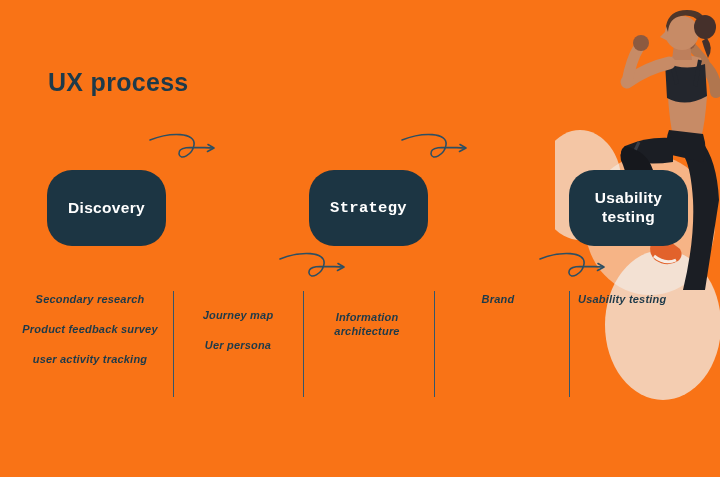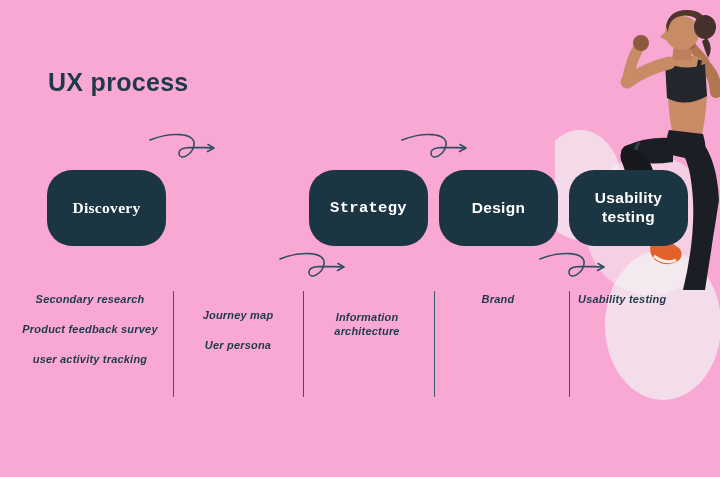--- a/index.html
+++ b/index.html
@@ -1,34 +1,34 @@
 <!DOCTYPE html>
 <html><head>
 <meta charset="utf-8">
 <style>
   html,body { margin:0; padding:0; background:#ffffff; }
   .canvas {
     position:relative; width:720px; height:477px; overflow:hidden;
-    background:#f9a8d4; font-family:"Liberation Sans", sans-serif;
+    background:#f97316; font-family:"Liberation Sans", sans-serif;
     --box-bg:#1c3543; --text-dark:#1d3a4a; --box-text:#ffffff;
   }
   .page-title {
     position:absolute; left:48px; top:68px;
     font-size:25px; font-weight:bold; letter-spacing:.3px;
     color:var(--text-dark); z-index:3;
   }
   .stage-box {
     position:absolute; top:170px; width:119px; height:76px;
     background:var(--box-bg); border-radius:25px; z-index:2;
     display:flex; align-items:center; justify-content:center;
     color:var(--box-text); font-size:15.5px; font-weight:bold;
     text-align:center; line-height:1.22; letter-spacing:.3px;
     padding:0 8px; box-sizing:border-box;
   }
-  .box-1{left:47px;font-family:Liberation Serif, serif;} .box-2{left:178px;} .box-3{left:309px;font-family:Liberation Mono, monospace;}
+  .box-1{left:47px;} .box-2{left:178px;} .box-3{left:309px;font-family:Liberation Mono, monospace;}
   .box-4{left:439px;} .box-5{left:569px;}
   .arrow { position:absolute; width:76px; height:36px; z-index:2; }
   .arrow-1{left:146px; top:130px;} .arrow-2{left:398px; top:130px;}
   .arrow-3{left:276px; top:249px;} .arrow-4{left:536px; top:249px;}
   .divider {
     position:absolute; top:291px; width:1px; height:106px;
     background:#35566b; z-index:2;
   }
   .div-1{left:173px;} .div-2{left:303px;} .div-3{left:434px;} .div-4{left:569px;}
   .stage-col {
@@ -106,23 +106,20 @@
     <path d="M4 10 C 24 2, 50 2, 48 15 C 46.5 25, 34 31, 33 24 C 32 16, 44 17, 67 18" fill="none" stroke="#2d4f63" stroke-width="1.6" stroke-linecap="round"></path>
     <path d="M62 14.5 L68 18 L61.5 21.5" fill="none" stroke="#2d4f63" stroke-width="1.6" stroke-linecap="round" stroke-linejoin="round"></path>
   </svg>
 
   <div class="stage-box box-1">
     <span>Discovery</span>
   </div>
   <div class="stage-box box-3">
     <span>Strategy</span>
   </div>
-  <div class="stage-box box-4">
-    <span>Design</span>
-  </div>
   <div class="stage-box box-5">
     <span>Usability testing</span>
   </div>
 
   <div class="divider div-1"></div>
   <div class="divider div-2"></div>
   <div class="divider div-3"></div>
   <div class="divider div-4"></div>
 
   <div class="stage-col col-1">

